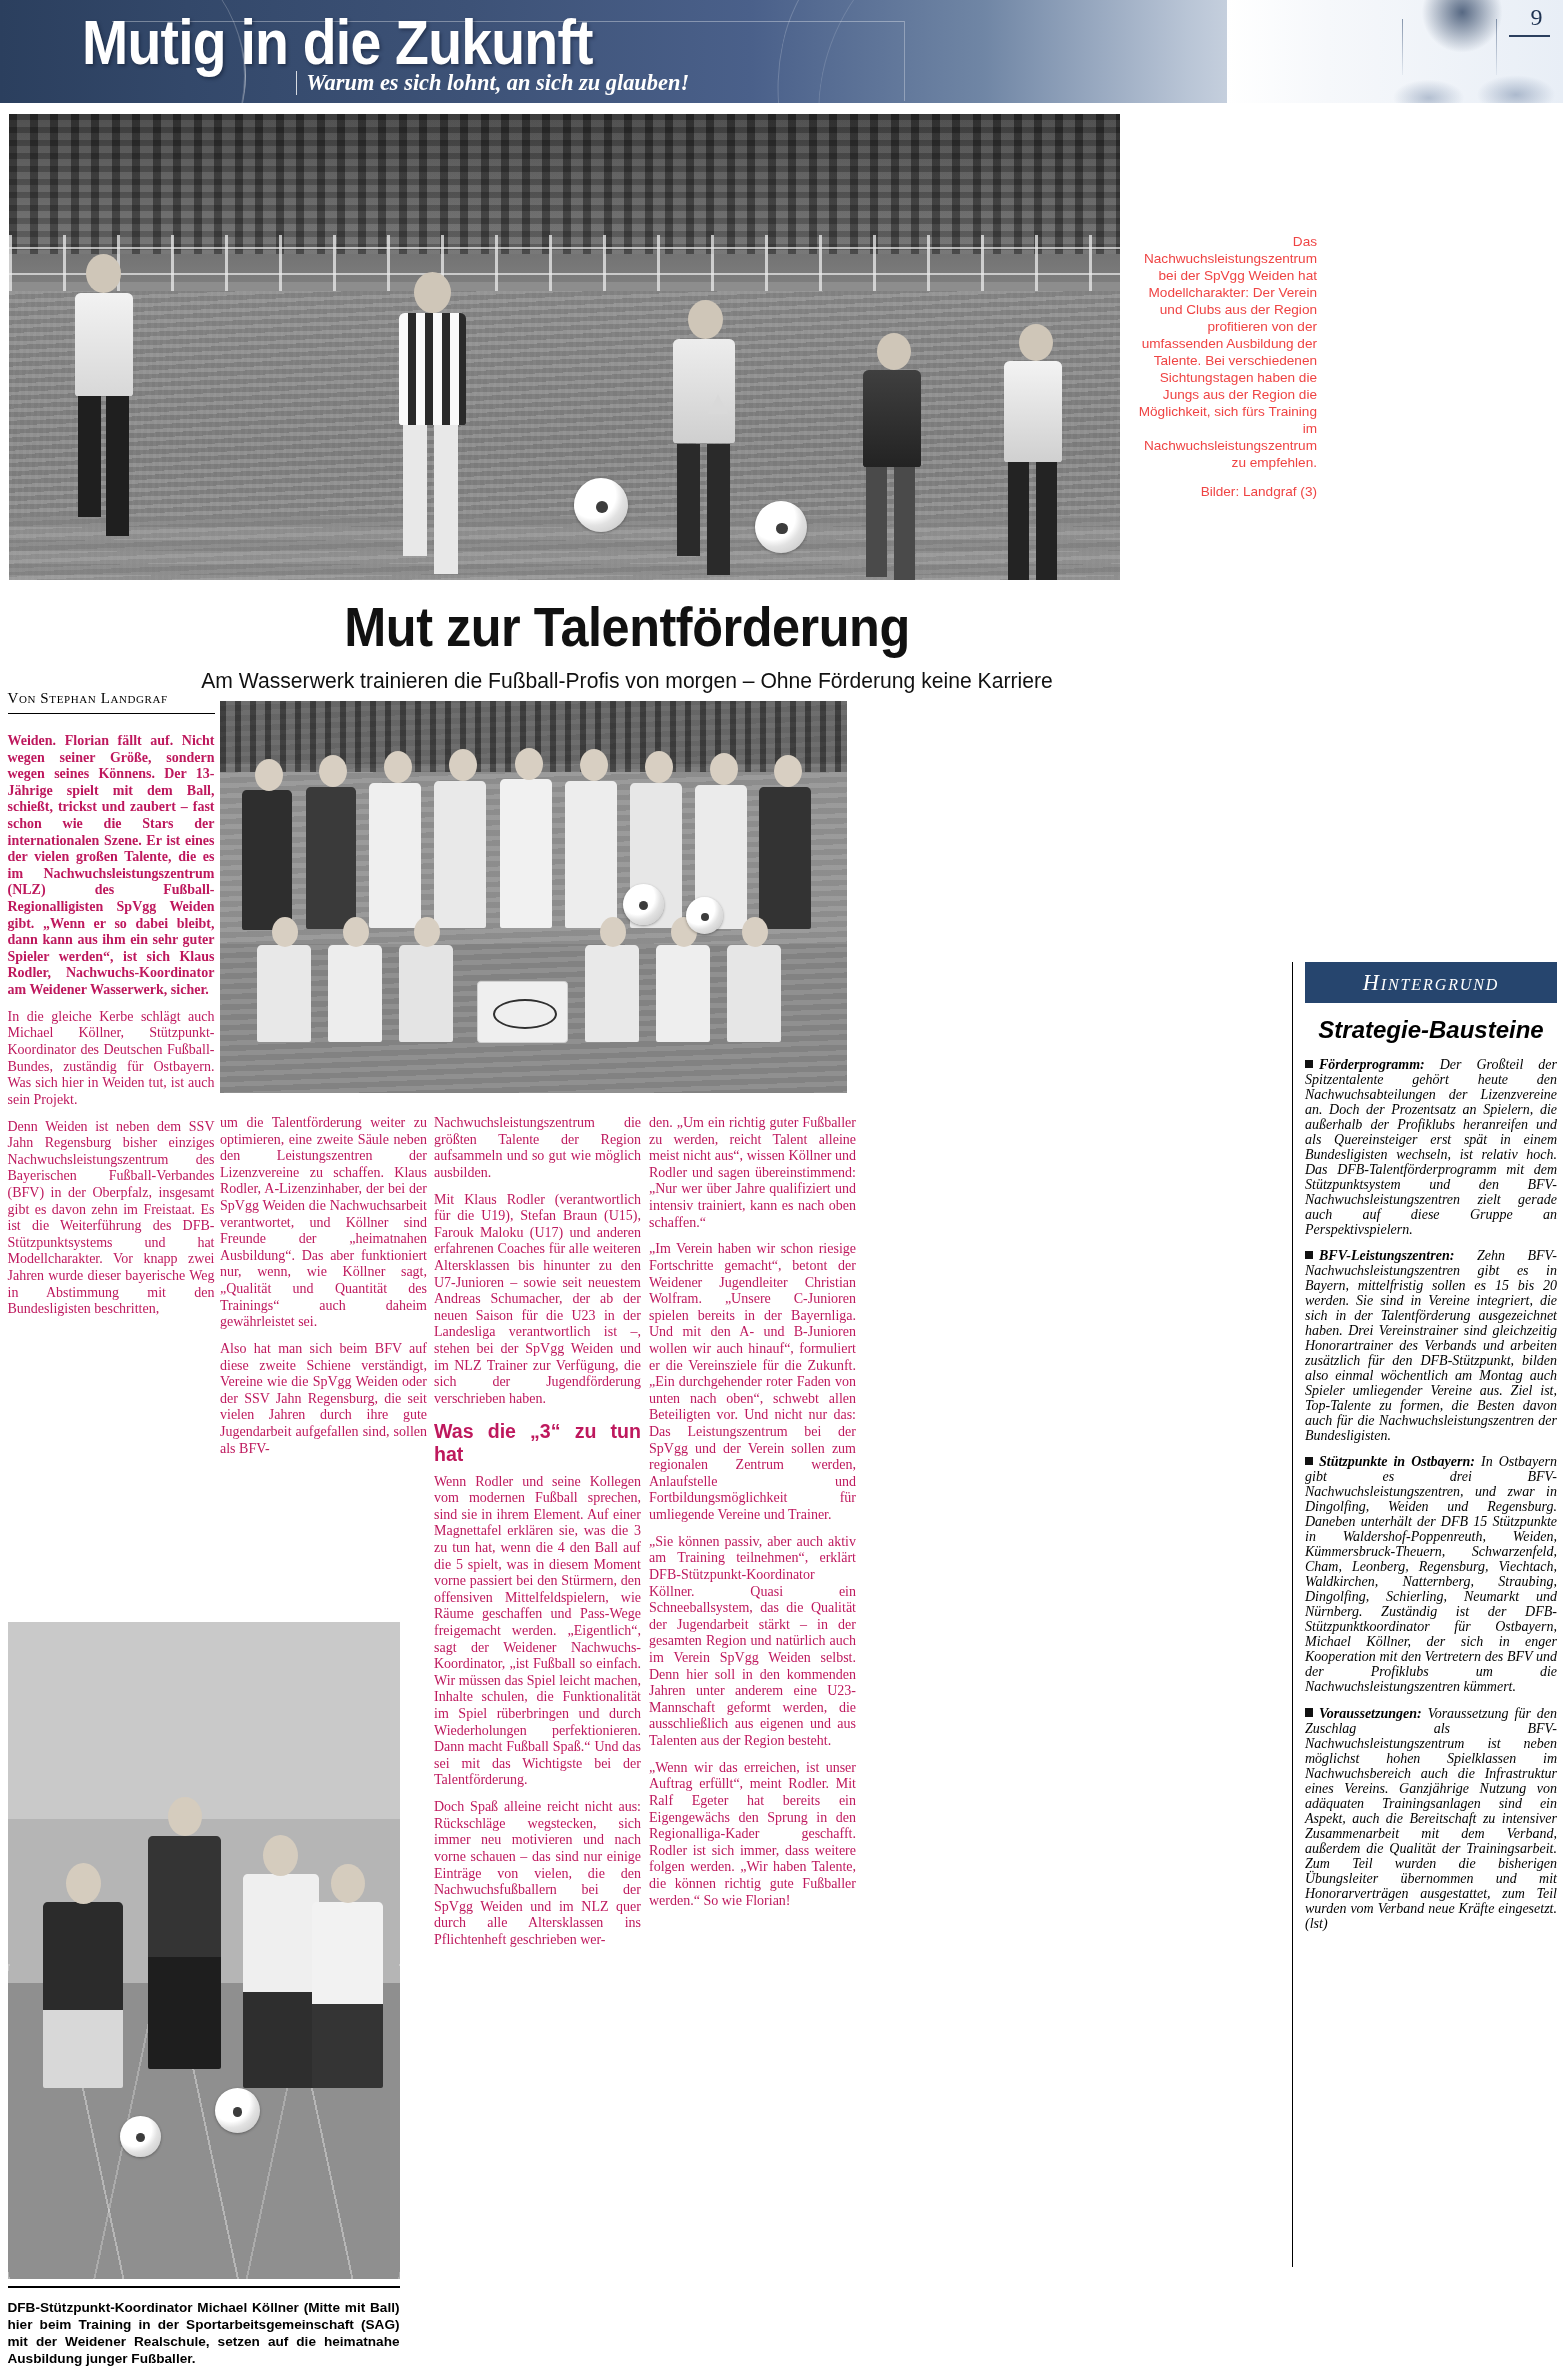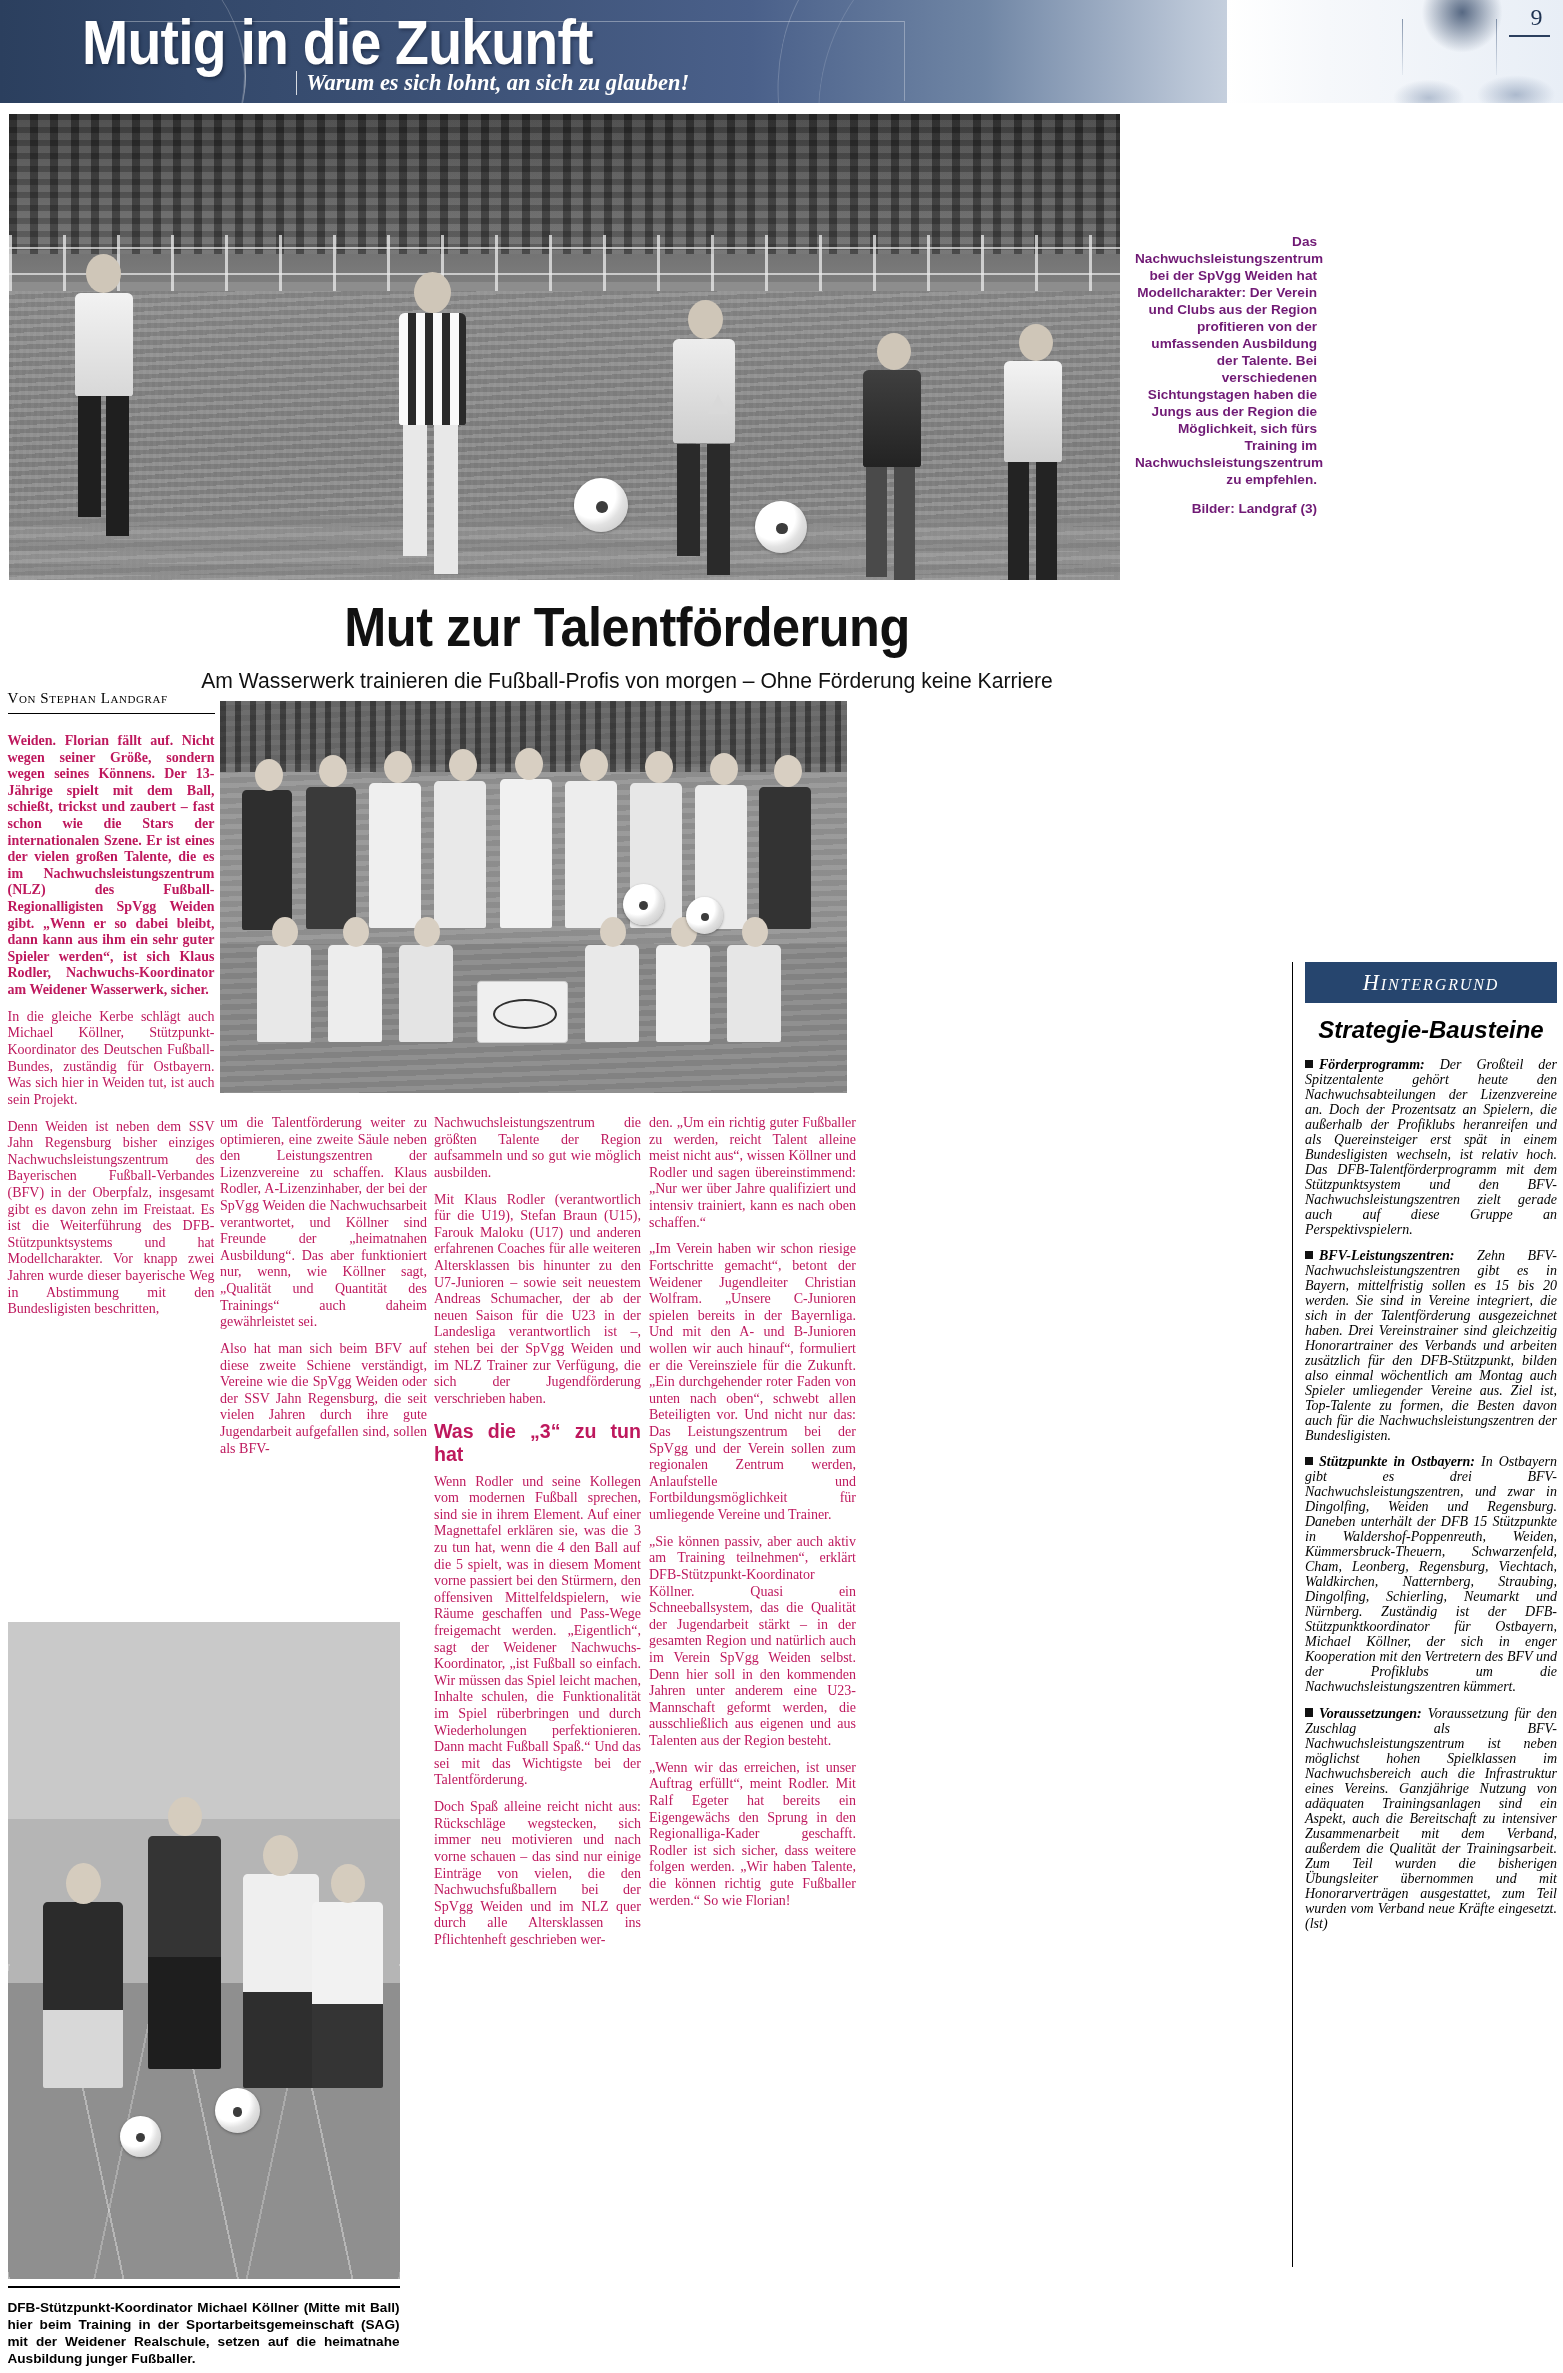--- a/index.html
+++ b/index.html
@@ -152,22 +152,21 @@
   .ball{position:absolute;border-radius:50%;background:radial-gradient(circle at 35% 32%, #ffffff 0 45%, #e2e2e2 60%, #bdbdbd 100%);box-shadow:0 0.9px 2.8px rgba(0,0,0,.35);}
   .ball:after{content:"";position:absolute;left:40%;top:42%;width:22%;height:22%;background:#3c3c3c;border-radius:50%;}
   .cone{position:absolute;width:0;height:0;border-left:10.3px solid transparent;border-right:10.3px solid transparent;border-bottom:20.5px solid #d9d9d9;}
 
   
   .hero-caption{
     position:absolute;left:1135px;top:233px;width:182px;
     font-family:"Liberation Sans", sans-serif;
     font-size:13.6px;line-height:17px;
     text-align:right;
-    color:#701a75;
-    font-weight:bold;
+    color:#ef4444;
   }
   .hero-credit{
     margin-top:12px;text-align:right;font-size:13.6px;
   }
 
   
   .art-head{
     position:absolute;left:0;top:597px;width:1254px;text-align:center;
   }
   .art-title{
@@ -435,21 +434,21 @@
     <p>Mit Klaus Rodler (verantwortlich für die U19), Stefan Braun (U15), Farouk Maloku (U17) und anderen erfahrenen Coaches für alle weiteren Altersklassen bis hinunter zu den U7-Junioren – sowie seit neuestem Andreas Schumacher, der ab der neuen Saison für die U23 in der Landesliga verantwortlich ist –, stehen bei der SpVgg Weiden und im NLZ Trainer zur Verfügung, die sich der Jugendförderung verschrieben haben.</p>
     <div class="sub-head">Was die „3“ zu tun hat</div>
     <p>Wenn Rodler und seine Kollegen vom modernen Fußball sprechen, sind sie in ihrem Element. Auf einer Magnettafel erklären sie, was die 3 zu tun hat, wenn die 4 den Ball auf die 5 spielt, was in diesem Moment vorne passiert bei den Stürmern, den offensiven Mittelfeldspielern, wie Räume geschaffen und Pass-Wege freigemacht werden. „Eigentlich“, sagt der Weidener Nachwuchs-Koordinator, „ist Fußball so einfach. Wir müssen das Spiel leicht machen, Inhalte schulen, die Funktionalität im Spiel rüberbringen und durch Wiederholungen perfektionieren. Dann macht Fußball Spaß.“ Und das sei mit das Wichtigste bei der Talentförderung.</p>
     <p>Doch Spaß alleine reicht nicht aus: Rückschläge wegstecken, sich immer neu motivieren und nach vorne schauen – das sind nur einige Einträge von vielen, die den Nachwuchsfußballern bei der SpVgg Weiden und im NLZ quer durch alle Altersklassen ins Pflichtenheft geschrieben wer-</p>
   </div>
 
   <div class="col" style="left:649px;top:1115px;width:207px;">
     <p>den. „Um ein richtig guter Fußballer zu werden, reicht Talent alleine meist nicht aus“, wissen Köllner und Rodler und sagen übereinstimmend: „Nur wer über Jahre qualifiziert und intensiv trainiert, kann es nach oben schaffen.“</p>
     <p>„Im Verein haben wir schon riesige Fortschritte gemacht“, betont der Weidener Jugendleiter Christian Wolfram. „Unsere C-Junioren spielen bereits in der Bayernliga. Und mit den A- und B-Junioren wollen wir auch hinauf“, formuliert er die Vereinsziele für die Zukunft. „Ein durchgehender roter Faden von unten nach oben“, schwebt allen Beteiligten vor. Und nicht nur das: Das Leistungszentrum bei der SpVgg und der Verein sollen zum regionalen Zentrum werden, Anlaufstelle und Fortbildungsmöglichkeit für umliegende Vereine und Trainer.</p>
     <p>„Sie können passiv, aber auch aktiv am Training teilnehmen“, erklärt DFB-Stützpunkt-Koordinator Köllner. Quasi ein Schneeballsystem, das die Qualität der Jugendarbeit stärkt – in der gesamten Region und natürlich auch im Verein SpVgg Weiden selbst. Denn hier soll in den kommenden Jahren unter anderem eine U23-Mannschaft geformt werden, die ausschließlich aus eigenen und aus Talenten aus der Region besteht.</p>
-    <p>„Wenn wir das erreichen, ist unser Auftrag erfüllt“, meint Rodler. Mit Ralf Egeter hat bereits ein Eigengewächs den Sprung in den Regionalliga-Kader geschafft. Rodler ist sich sicher, dass weitere folgen werden. „Wir haben Talente, die können richtig gute Fußballer werden.“ So wie Florian!</p>
+    <p>„Wenn wir das erreichen, ist unser Auftrag erfüllt“, meint Rodler. Mit Ralf Egeter hat bereits ein Eigengewächs den Sprung in den Regionalliga-Kader geschafft. Rodler ist sich immer, dass weitere folgen werden. „Wir haben Talente, die können richtig gute Fußballer werden.“ So wie Florian!</p>
   </div>
 
   <div class="gym-photo">
     <div class="gym-bg"></div>
     <div class="gym-lines"></div>
 
     <div class="gym-p" style="left:35px;top:280px;width:80px;height:186px;background:linear-gradient(180deg,#2b2b2b 0 58%, #d8d8d8 58% 100%);"></div>
     <div class="gym-h" style="left:58px;top:241px;width:35px;height:41px;"></div>
 
     <div class="gym-p" style="left:140px;top:214px;width:73px;height:233px;background:linear-gradient(180deg,#343434 0 52%, #1e1e1e 52% 100%);"></div>

